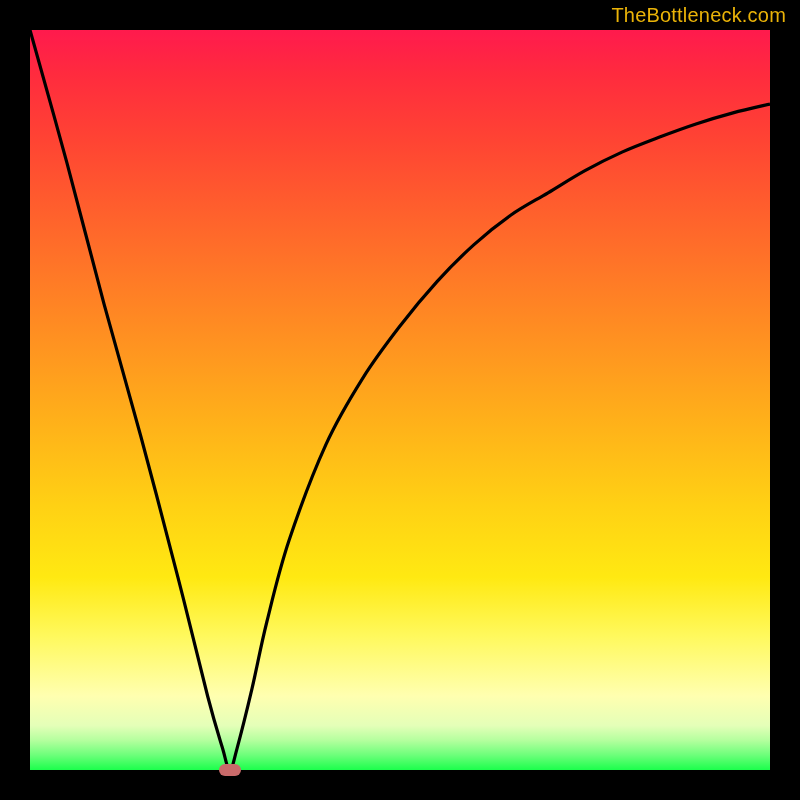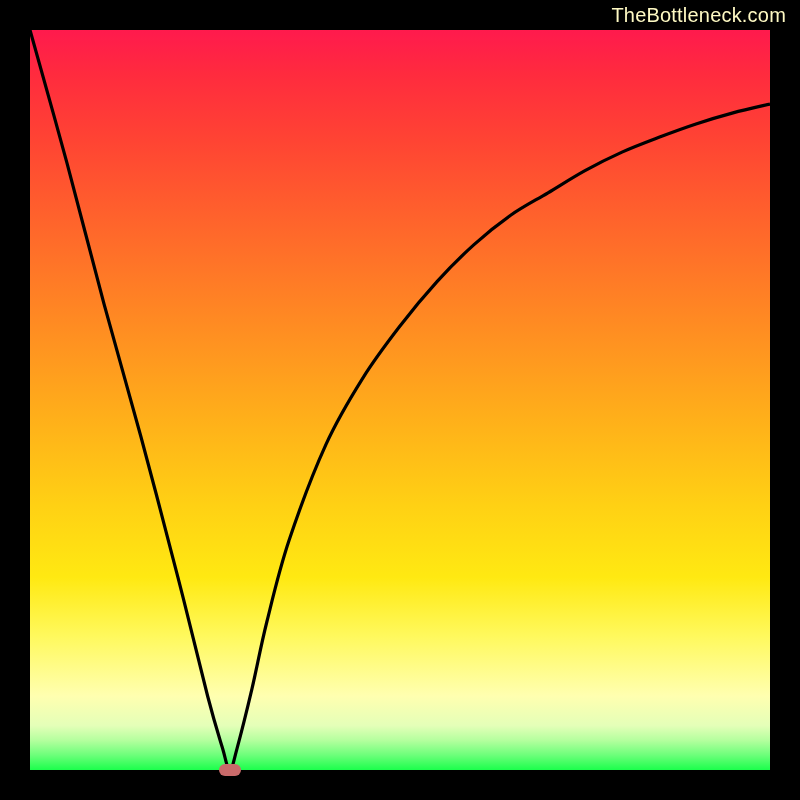--- a/index.html
+++ b/index.html
@@ -51,21 +51,21 @@
   }
   .marker {
     position: absolute;
     background: #c96a6a;
     border-radius: 8px;
   }
   .watermark {
     position: absolute;
     top: 4px;
     right: 14px;
-    color: #fef9c3;
+    color: #eab308;
     font-size: 20px;
     letter-spacing: 0.2px;
     font-weight: 400;
   }
 </style>
 </head>
 <body>
 
 <div class="frame">
 

